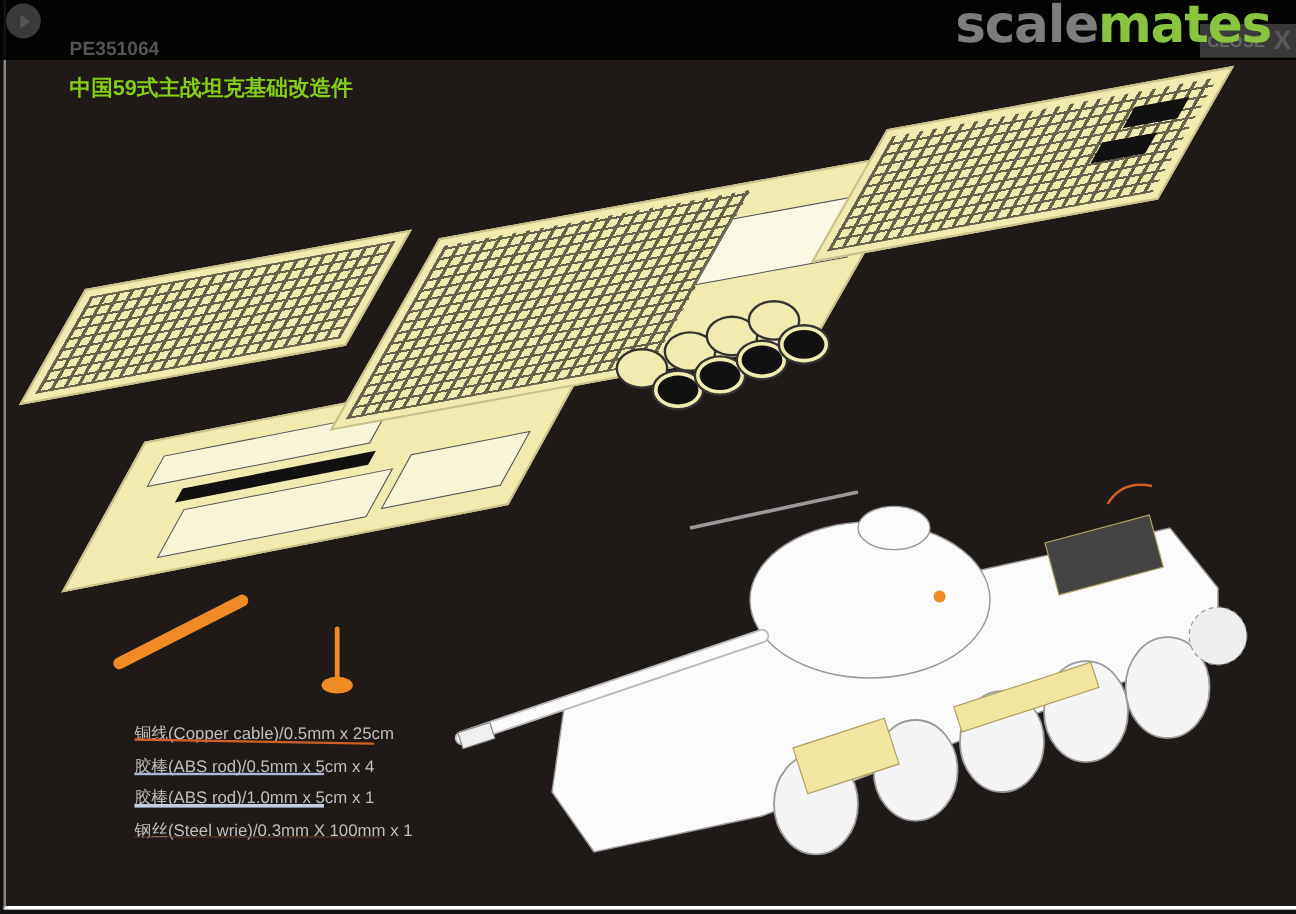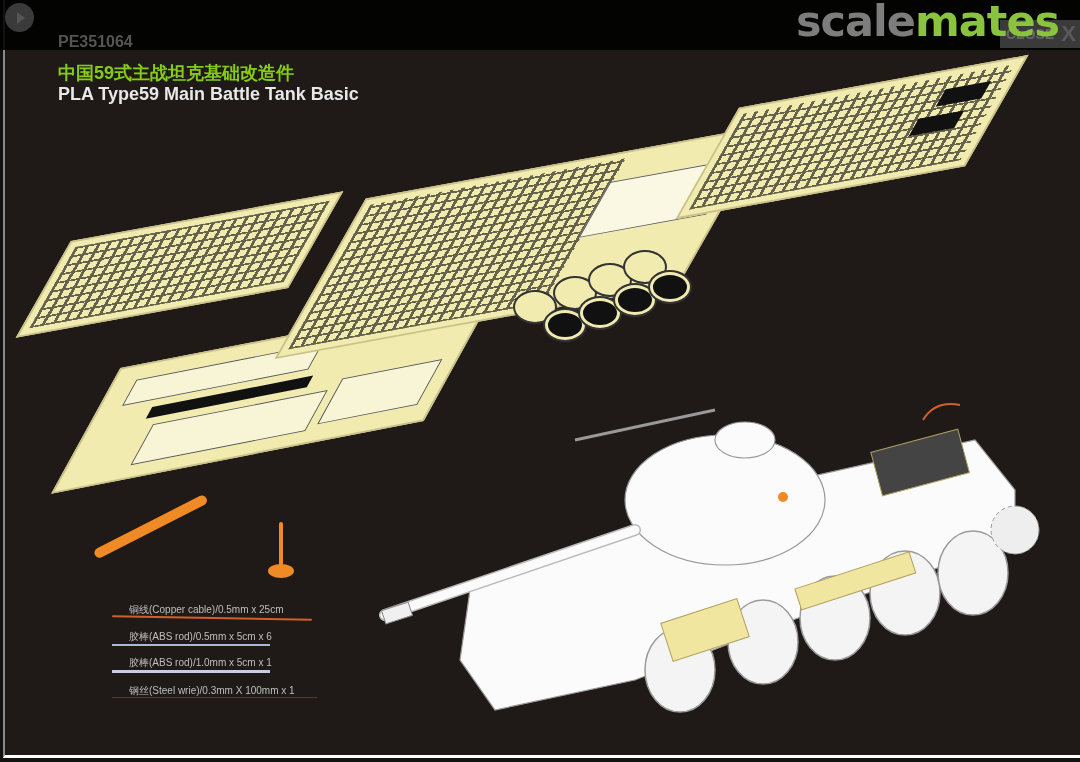--- a/index.html
+++ b/index.html
@@ -18,33 +18,32 @@
   .cn-title{position:absolute;left:53px;top:61px;font-size:18px;font-weight:bold;color:#84cc16;}
   .en-title{position:absolute;left:53px;top:84px;font-size:18px;font-weight:bold;color:#e8e8e8;}
   .fret{position:absolute;background:#f1ebb0;border:2px solid #c9c18a;overflow:hidden;}
   .fret .grid{position:absolute;inset:6px;background:
     repeating-linear-gradient(90deg,#2a2a22 0 3px,transparent 3px 10px),
     repeating-linear-gradient(0deg,#2a2a22 0 2px,transparent 2px 9px);opacity:.7;}
   .fret .panel{position:absolute;background:#f8f4d6;border:1px solid #555;}
   .fret .dark{position:absolute;background:#111;}
   .hole{position:absolute;border-radius:50%;border:3px solid #f1ebb0;box-shadow:0 0 0 2px #333;}
   .rod{position:absolute;background:#f08a24;border-radius:6px;}
-  .legend{position:absolute;left:124px;font-size:10px;color:#bfbfbf;white-space:nowrap;}
+  .legend{position:absolute;left:107px;font-size:14px;color:#bfbfbf;white-space:nowrap;}
   .line{position:absolute;height:2px;}
   .tank{position:absolute;left:370px;top:380px;width:680px;height:370px;}
 </style>
 </head>
 <body>
 
 <div class="lightbox">
   <div class="photo">
 
     <div class="sku">PE351064</div>
     <div class="cn-title">中国59式主战坦克基础改造件</div>
-    <div class="en-title">PLA Type59 Main Battle Tank Basic</div>
 
     <div class="fret" style="left:55px;top:215px;width:235px;height:95px;transform:skewX(-38deg) rotate(-12deg);">
       <div class="grid"></div>
     </div>
 
     <div class="fret" style="left:105px;top:330px;width:320px;height:125px;transform:skewX(-38deg) rotate(-13deg);">
       <div class="panel" style="left:20px;top:15px;width:160px;height:25px;"></div>
       <div class="dark" style="left:50px;top:50px;width:140px;height:12px;"></div>
       <div class="panel" style="left:60px;top:70px;width:150px;height:40px;"></div>
       <div class="panel" style="left:220px;top:60px;width:85px;height:45px;"></div>
@@ -69,21 +68,21 @@
       <div class="dark" style="right:30px;top:48px;width:40px;height:18px;"></div>
     </div>
 
     <div class="rod" style="left:90px;top:550px;width:125px;height:10px;transform:rotate(-27deg);transform-origin:left center;"></div>
     <div class="rod" style="left:274px;top:522px;width:4px;height:48px;"></div>
     <div class="rod" style="left:263px;top:564px;width:26px;height:14px;border-radius:50%;"></div>
 
     <div>
       <div class="legend" style="top:603px;">铜线(Copper cable)/0.5mm x 25cm</div>
       <div class="line" style="left:107px;top:617px;width:200px;background:#d0602a;border-radius:2px;transform:rotate(1deg);"></div>
-      <div class="legend" style="top:630px;">胶棒(ABS rod)/0.5mm x 5cm x 6</div>
+      <div class="legend" style="top:630px;">胶棒(ABS rod)/0.5mm x 5cm x 4</div>
       <div class="line" style="left:107px;top:644px;width:158px;background:#a9b8d8;"></div>
       <div class="legend" style="top:656px;">胶棒(ABS rod)/1.0mm x 5cm x 1</div>
       <div class="line" style="left:107px;top:670px;width:158px;height:3px;background:#c2cde6;"></div>
       <div class="legend" style="top:684px;">钢丝(Steel wrie)/0.3mm X 100mm x 1</div>
       <div class="line" style="left:107px;top:697px;width:205px;height:1px;background:#5a3a28;"></div>
     </div>
 
     <svg class="tank" viewBox="0 0 680 370">
       <g fill="#fbfbfb" stroke="#9a9a9a" stroke-width="1.2">
         <path d="M95 210 L330 120 L600 60 L640 110 L640 160 L390 250 L260 300 L120 330 L85 280 Z"></path>

